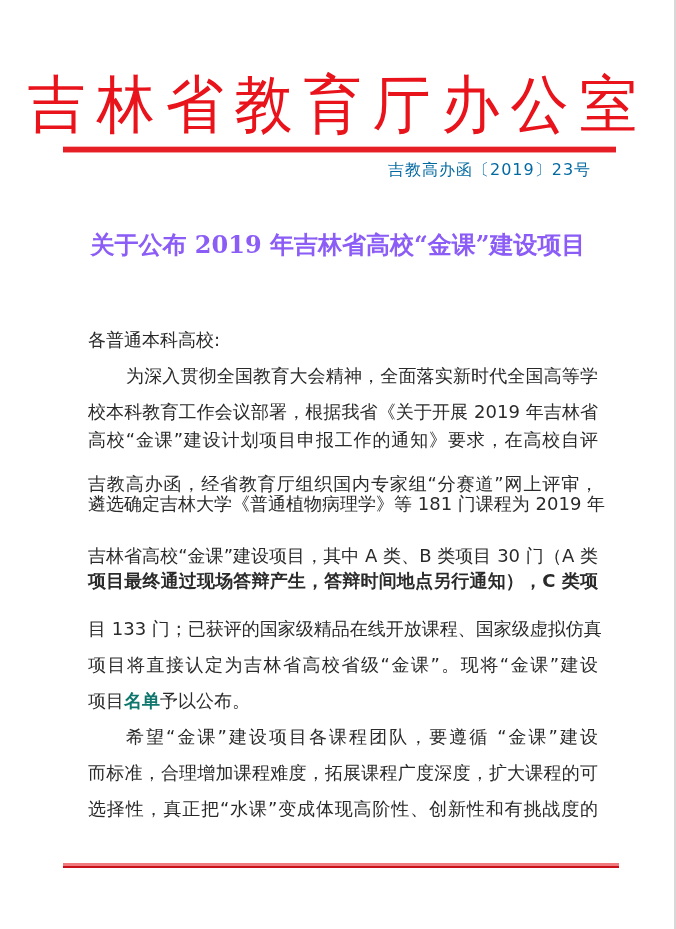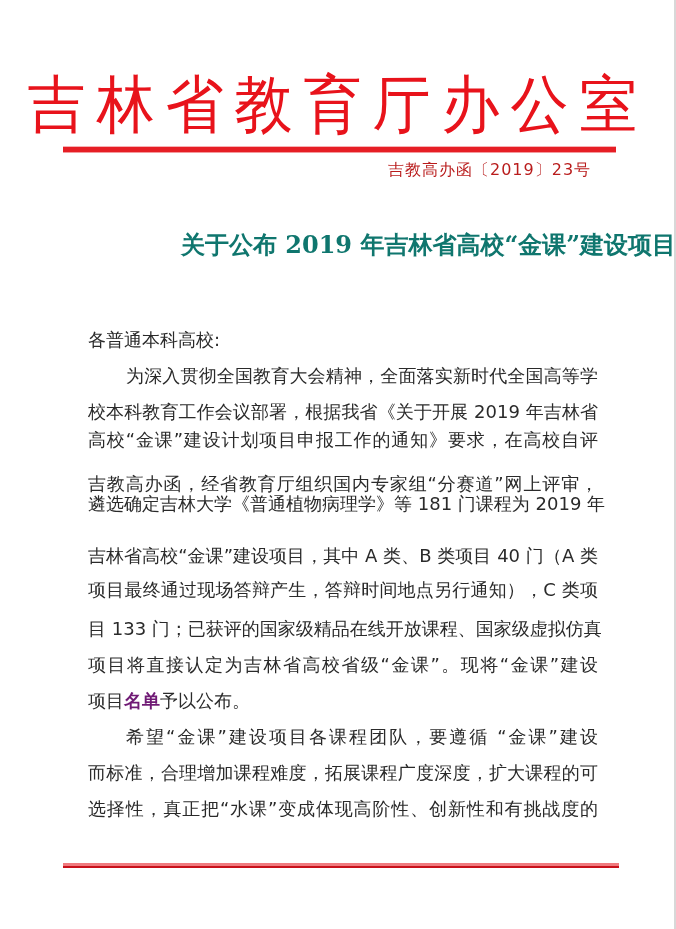--- a/index.html
+++ b/index.html
@@ -47,33 +47,33 @@
     box-shadow: 0 1px 0 #f49a9d, 0 -1px 0 #f7b2b4;
   }
   .doc-number {
     position: absolute;
     top: 158px;
     left: 388px;
     font-family: "DejaVu Sans", "Liberation Sans", sans-serif;
     font-size: 16px;
     line-height: 24px;
     letter-spacing: 1px;
-    color: #b91c1c;
+    color: #0369a1;
   }
   .title {
     position: absolute;
     top: 229px;
     left: 0;
     width: 676px;
-    text-align: right;
+    text-align: center;
     font-family: "DejaVu Serif", "Liberation Serif", serif;
     font-weight: bold;
     font-size: 24px;
     line-height: 32px;
-    color: #0f766e;
+    color: #8b5cf6;
   }
   .title div { white-space: nowrap; }
   .body {
     position: absolute;
     top: 325px;
     left: 88px;
     width: 510px;
     font-family: "DejaVu Sans", "Liberation Sans", sans-serif;
     font-size: 18px;
     color: #2a2a2a;
@@ -84,21 +84,21 @@
     white-space: nowrap;
     height: 30px;
     line-height: 30px;
   }
   .line.justify {
     width: 510px;
     text-align: justify;
     text-align-last: justify;
   }
   .indent { padding-left: 38px; box-sizing: border-box; }
-  .bold { font-weight: bold; color: #701a75; }
+  .bold { font-weight: bold; color: #0f766e; }
   .rule-bottom {
     position: absolute;
     left: 63px;
     width: 556px;
     top: 863px;
     height: 5px;
     background: #f07a7e;
   }
   .rule-bottom::after {
     content: "";
@@ -126,22 +126,22 @@
 </div>
 
 <div class="body">
   <div class="line" style="top:0px;">各普通本科高校:</div>
 
   <div class="line justify indent" style="top:36px;">为深入贯彻全国教育大会精神，全面落实新时代全国高等学</div>
   <div class="line justify" style="top:72px;">校本科教育工作会议部署，根据我省《关于开展 2019 年吉林省</div>
   <div class="line justify" style="top:100px;">高校“金课”建设计划项目申报工作的通知》要求，在高校自评</div>
   <div class="line justify" style="top:144px;">吉教高办函，经省教育厅组织国内专家组“分赛道”网上评审，</div>
   <div class="line justify" style="top:164px;">遴选确定吉林大学《普通植物病理学》等 181 门课程为 2019 年</div>
-  <div class="line justify" style="top:216px;">吉林省高校“金课”建设项目，其中 A 类、B 类项目 40 门（A 类</div>
-  <div class="line justify" style="top:250px;">项目最终通过现场答辩产生，答辩时间地点另行通知），C 类项</div>
+  <div class="line justify" style="top:216px;">吉林省高校“金课”建设项目，其中 A 类、B 类项目 30 门（A 类</div>
+  <div class="line justify" style="top:241px;font-weight:bold;">项目最终通过现场答辩产生，答辩时间地点另行通知），C 类项</div>
   <div class="line justify" style="top:289px;">目 133 门；已获评的国家级精品在线开放课程、国家级虚拟仿真</div>
   <div class="line justify" style="top:325px;">项目将直接认定为吉林省高校省级“金课”。现将“金课”建设</div>
   <div class="line" style="top:361px;"><span>项目</span><span class="bold">名单</span><span>予以公布。</span></div>
 
   <div class="line justify indent" style="top:397px;">希望“金课”建设项目各课程团队，要遵循 “金课”建设</div>
   <div class="line justify" style="top:433px;">而标准，合理增加课程难度，拓展课程广度深度，扩大课程的可</div>
   <div class="line justify" style="top:469px;">选择性，真正把“水课”变成体现高阶性、创新性和有挑战度的</div>
 </div>
 
 <div class="rule-bottom"></div>

